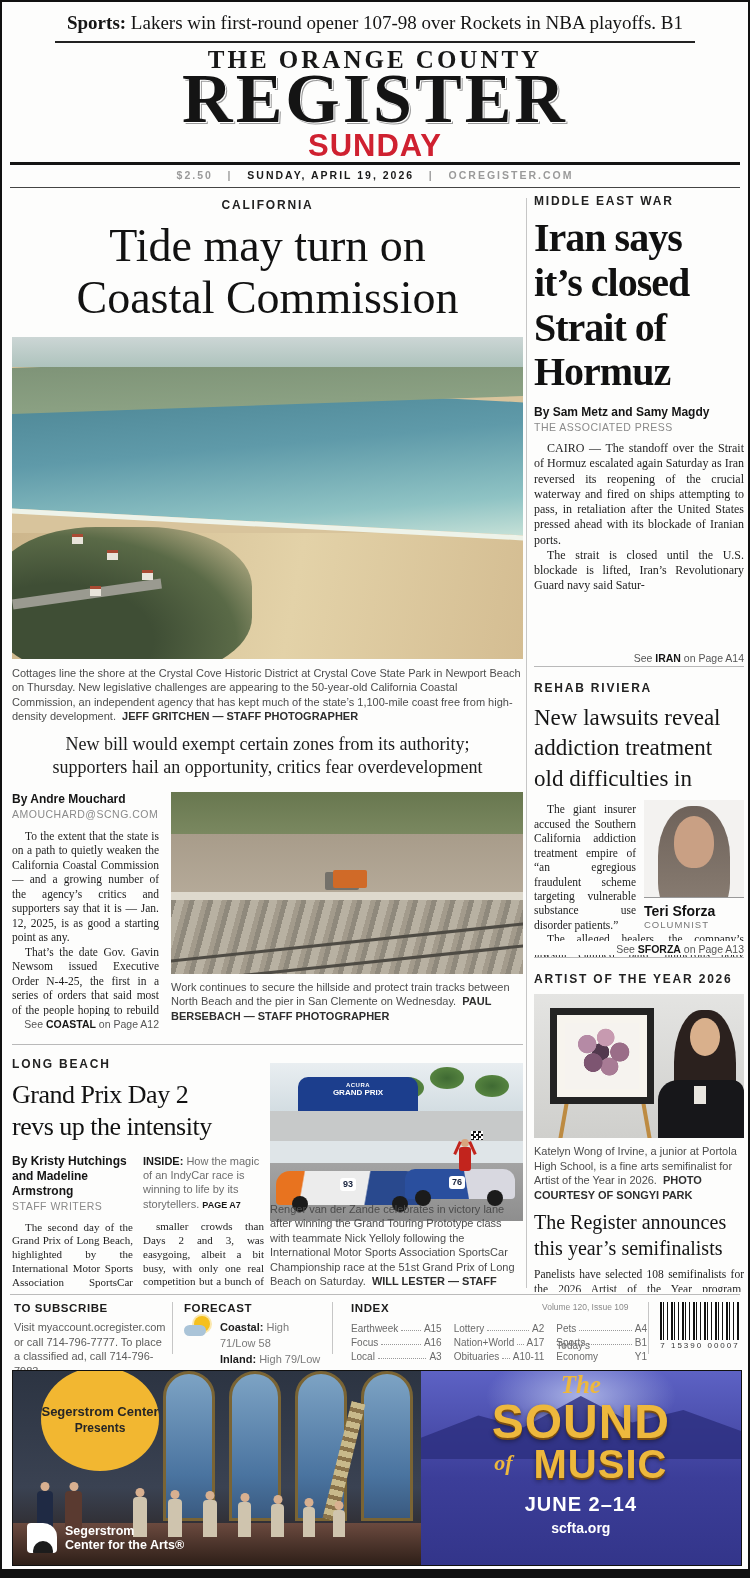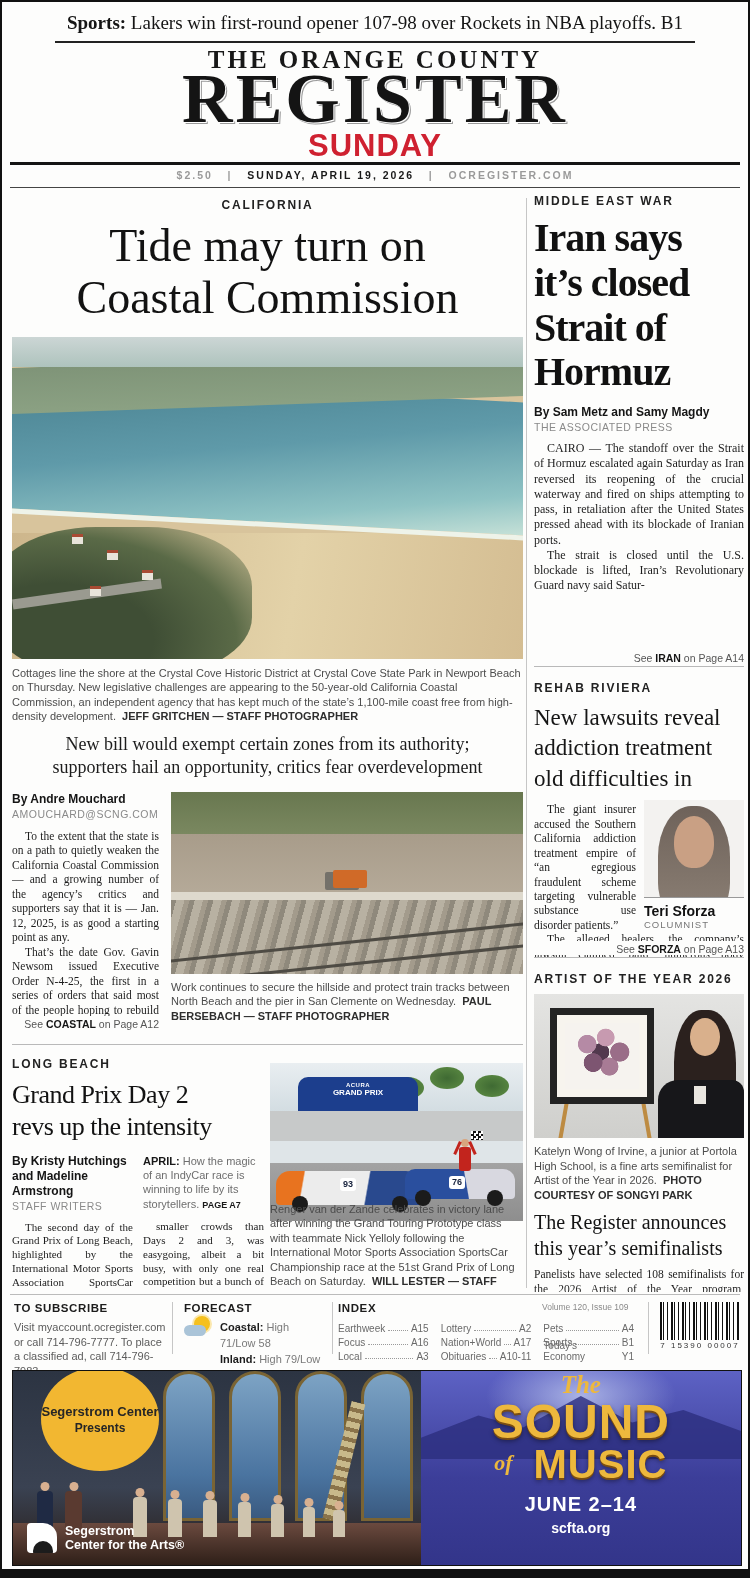--- a/index.html
+++ b/index.html
@@ -157,21 +157,21 @@
   .foot h5 { font-size:11.5px; font-weight:bold; letter-spacing:.6px; color:#1c1c1c; margin-bottom:6px; }
   .f-sub { left:12px; width:152px; }
   .f-sub p { color:#5c5c5c; line-height:1.32; }
   .f-for { left:182px; width:142px; }
   .f-for .row { color:#7a7a7a; margin-left:36px; line-height:1.45; }
   .f-for .row .b { color:#1c1c1c; font-weight:bold; }
   .f-for .rep { margin-left:36px; font-size:9px; font-weight:bold; color:#1c1c1c; margin-top:2px; }
   .sunicon { position:absolute; left:0; top:14px; width:32px; height:24px; }
   .sun { position:absolute; left:10px; top:0; width:16px; height:16px; border-radius:50%; background:#f5c01e; box-shadow:0 0 0 2px rgba(245,192,30,.35); }
   .cloud { position:absolute; left:0; top:9px; width:22px; height:11px; border-radius:8px; background:#aac4d8; }
-  .f-idx { left:336px; width:296px; }
+  .f-idx { left:349px; width:296px; }
   .idx-cols { display:flex; gap:12px; }
   .idx-col { flex:1; }
   .idx-row { display:flex; align-items:flex-end; font-size:10px; color:#6a6a6a; height:14px; }
   .idx-row .leader { flex:1; border-bottom:1px dotted #9a9a9a; margin:0 3px 3px; }
   .volume { position:absolute; top:1300px; left:540px; font-size:8.5px; color:#8a8a8a; }
   .fd1 { left:170px; top:1300px; height:52px; }
   .fd2 { left:330px; top:1300px; height:52px; }
   .fd3 { left:646px; top:1300px; height:52px; }
   .barcode { position:absolute; left:658px; top:1300px; width:80px; text-align:center; }
   .bars { height:38px; background:repeating-linear-gradient(90deg,#111 0 2px,#fff 2px 3px,#111 3px 4px,#fff 4px 7px,#111 7px 8px,#fff 8px 11px); }
@@ -305,21 +305,21 @@
             <div>and Madeline Armstrong</div>
           </div>
           <div class="byline-sub">STAFF WRITERS</div>
           <div class="bodytext">
             <p>The second day of the Grand Prix of Long Beach, highlighted by the International Motor Sports Association SportsCar Grand Prix and the traditional Saturday night concert, is in the books.</p>
 
           </div>
         </div>
         <div class="prix-col">
           <p class="inside">
-            <span class="b">APRIL:</span>
+            <span class="b">INSIDE:</span>
             <span>How the magic of an IndyCar race is winning to life by its storytellers.</span>
             <span class="pg">PAGE A7</span>
           </p>
           <div class="bodytext">
             <p class="ind">smaller crowds than Days 2 and 3, was easygoing, albeit a bit busy, with only one real competition but a bunch of practice and qualifying. But the fun ramped up on Satur-</p>
           </div>
 
         </div>
       </div>
       <div class="photo3">

